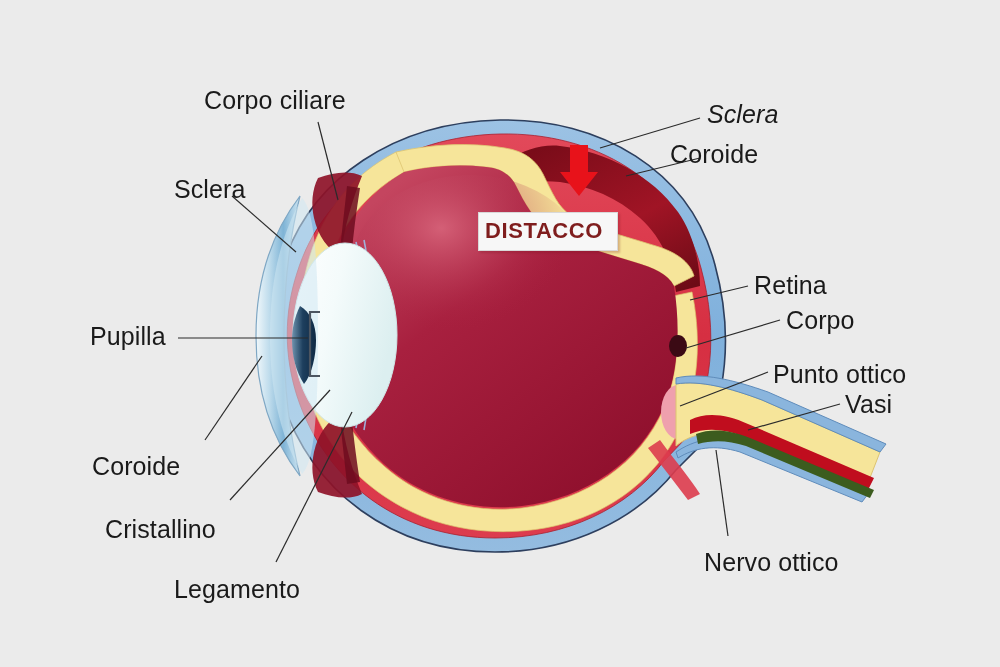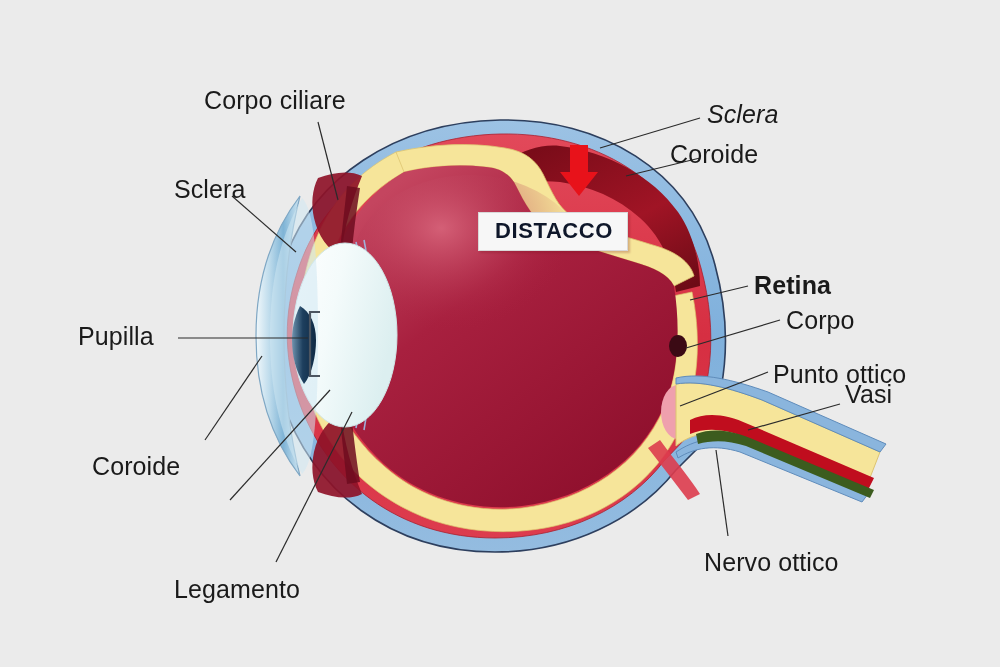--- a/index.html
+++ b/index.html
@@ -32,24 +32,24 @@
     font-size: 25px;
     font-family: "Liberation Sans", sans-serif;
     white-space: nowrap;
     letter-spacing: 0.1px;
   }
   .callout-box {
     position: absolute;
     background: #f7f7f7;
     border: 1px solid #d8d8d8;
     box-shadow: 2px 2px 2px rgba(120,20,30,0.25);
-    padding: 5px 14px 6px 16px;
+    padding: 5px 14px 6px 6px;
     font-size: 22px;
     font-weight: bold;
-    color: #0f172a;
+    color: #7f1d1d;
     letter-spacing: 0.6px;
     font-family: "Liberation Sans", sans-serif;
   }
 </style>
 </head>
 <body>
 
 <div id="stage">
 
   <svg id="eye-svg" viewBox="0 0 1000 667">
@@ -294,26 +294,27 @@
       <path d="M 768 372 L 680 406"></path>
 
       <path d="M 840 404 L 748 430"></path>
 
       <path d="M 728 536 L 716 450"></path>
     </g>
   </svg>
 
   <div class="label" style="left:204px; top:86px;">Corpo ciliare</div>
   <div class="label" style="left:174px; top:175px;">Sclera</div>
-  <div class="label" style="left:78px; top:322px;">Pupilla</div>
+  <div class="label" style="left:90px; top:322px;">Pupilla</div>
   <div class="label" style="left:92px; top:452px;">Coroide</div>
+  <div class="label" style="left:105px; top:515px;">Cristallino</div>
   <div class="label" style="left:174px; top:575px;text-align:right;">Legamento</div>
   <div class="label" style="left:707px; top:100px;font-style:italic;">Sclera</div>
   <div class="label" style="left:670px; top:140px;">Coroide</div>
-  <div class="label" style="left:754px; top:271px;font-weight:bold;">Retina</div>
+  <div class="label" style="left:754px; top:271px;">Retina</div>
   <div class="label" style="left:786px; top:306px;">Corpo</div>
   <div class="label" style="left:773px; top:360px;">Punto ottico</div>
-  <div class="label" style="left:845px; top:380px;">Vasi</div>
+  <div class="label" style="left:845px; top:390px;">Vasi</div>
   <div class="label" style="left:704px; top:548px;">Nervo ottico</div>
 
   <div class="callout-box" style="left:478px; top:212px;">DISTACCO</div>
 
 </div>
 
 </body></html>

